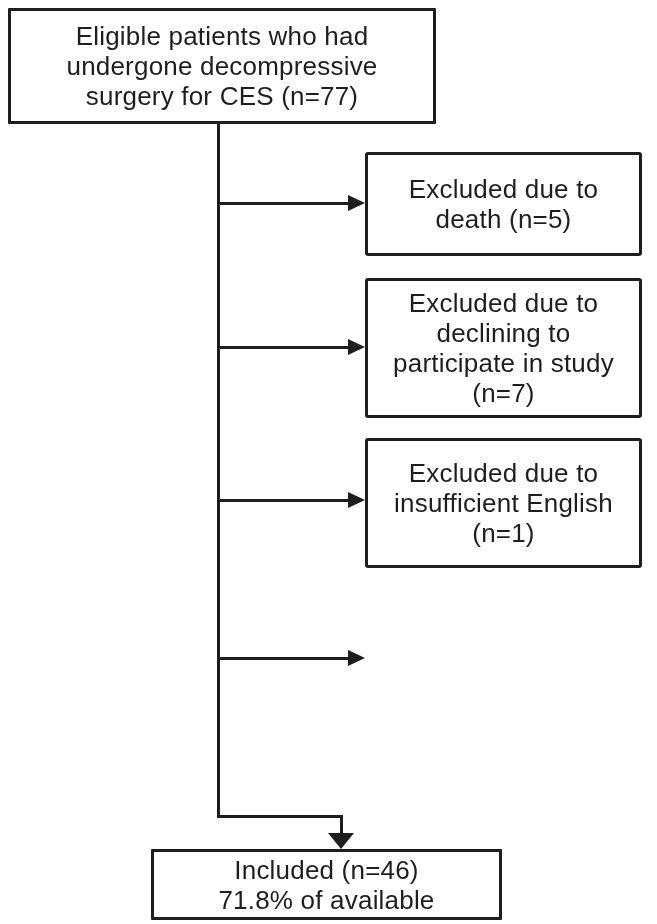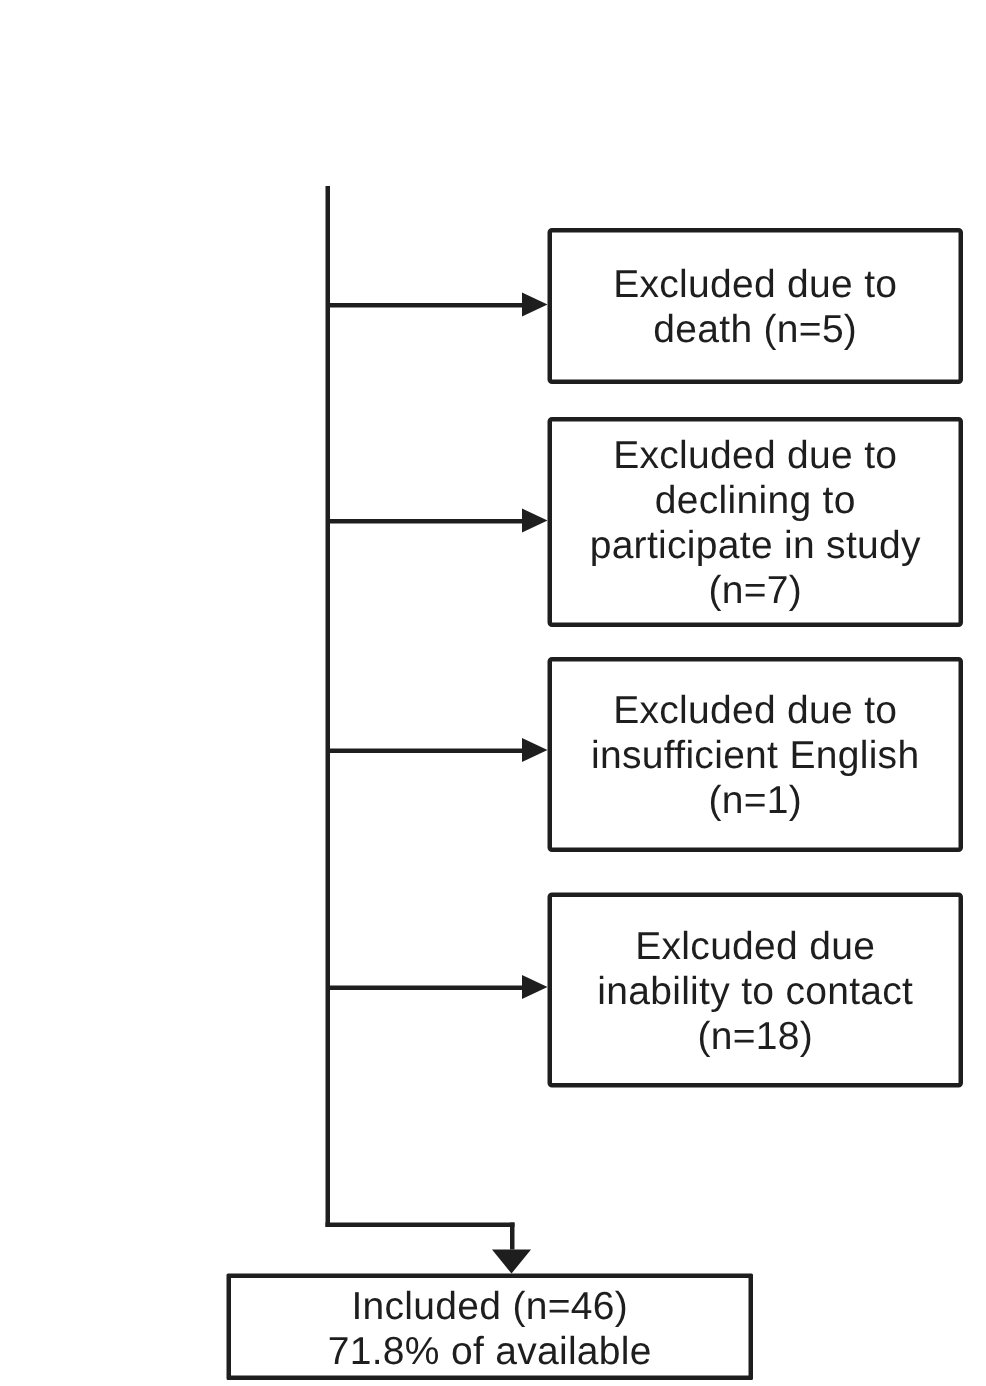--- a/index.html
+++ b/index.html
@@ -87,33 +87,33 @@
   <div class="line" id="branch-contact"></div>
   <div class="line" id="elbow-horizontal"></div>
   <div class="line" id="elbow-vertical"></div>
 
   <div class="arrow-right" id="arrowhead-death"></div>
   <div class="arrow-right" id="arrowhead-declined"></div>
   <div class="arrow-right" id="arrowhead-english"></div>
   <div class="arrow-right" id="arrowhead-contact"></div>
   <div class="arrow-down" id="arrowhead-included"></div>
 
+  <div class="node" id="node-eligible">Eligible patients who had
+undergone decompressive
+surgery for CES (n=77)</div>
 
   <div class="node" id="node-death">Excluded due to
 death (n=5)</div>
 
   <div class="node" id="node-declined">Excluded due to
 declining to
 participate in study
 (n=7)</div>
 
   <div class="node" id="node-english">Excluded due to
 insufficient English
 (n=1)</div>
 
-  <div class="node" id="node-contact">Exlcuded due
-inability to contact
-(n=18)</div>
 
   <div class="node" id="node-included">Included (n=46)
 71.8% of available</div>
 
 </div>
 
 </body></html>

